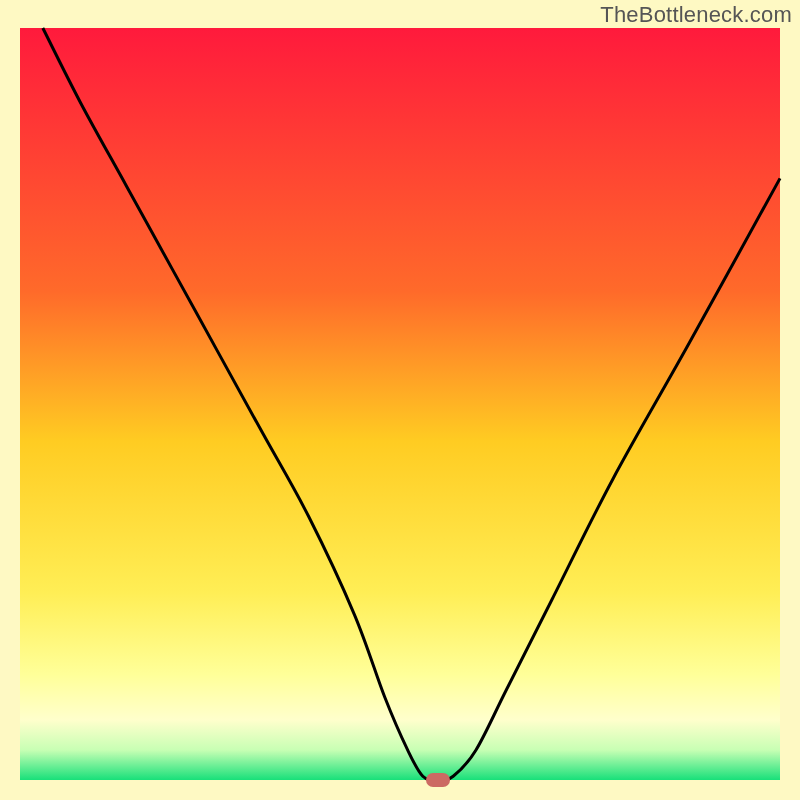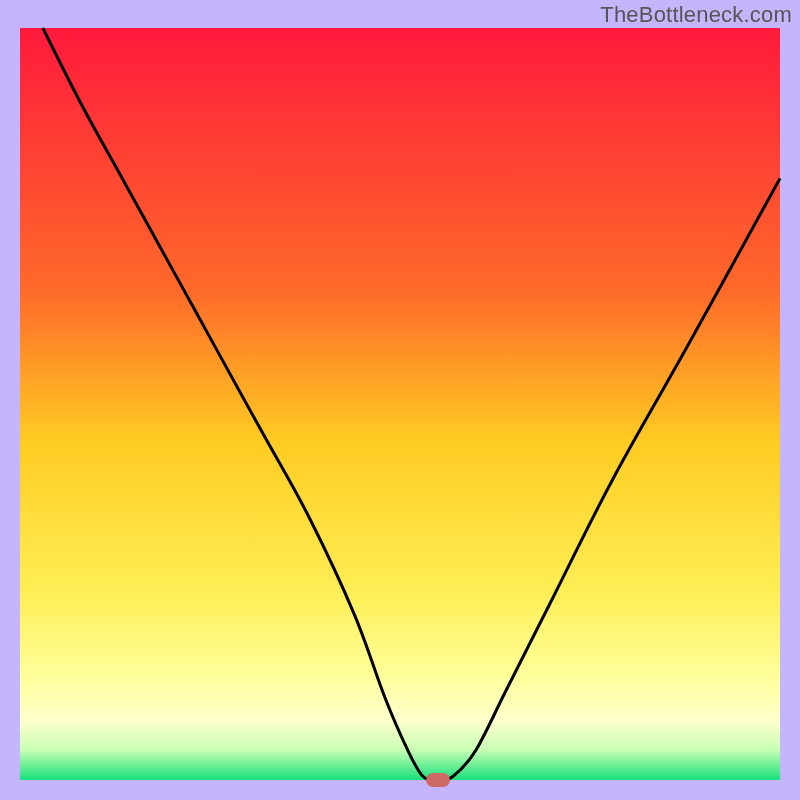--- a/index.html
+++ b/index.html
@@ -8,21 +8,21 @@
     width: 800px;
     height: 800px;
     background: #000;
     font-family: Arial, Helvetica, sans-serif;
     overflow: hidden;
   }
   .frame {
     position: relative;
     width: 800px;
     height: 800px;
-    background: #c4b5fd;
+    background: #fef9c3;
   }
   .watermark {
     position: absolute;
     top: 2px;
     right: 8px;
     color: #555;
     font-size: 22px;
     font-weight: 500;
     letter-spacing: 0.2px;
     z-index: 50;

